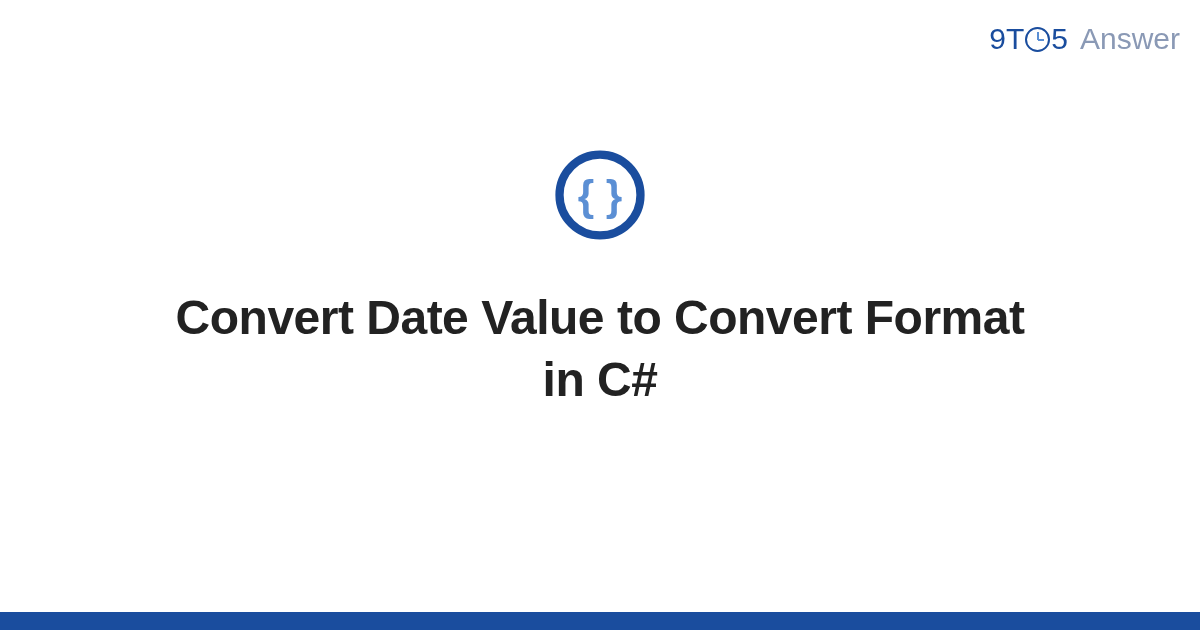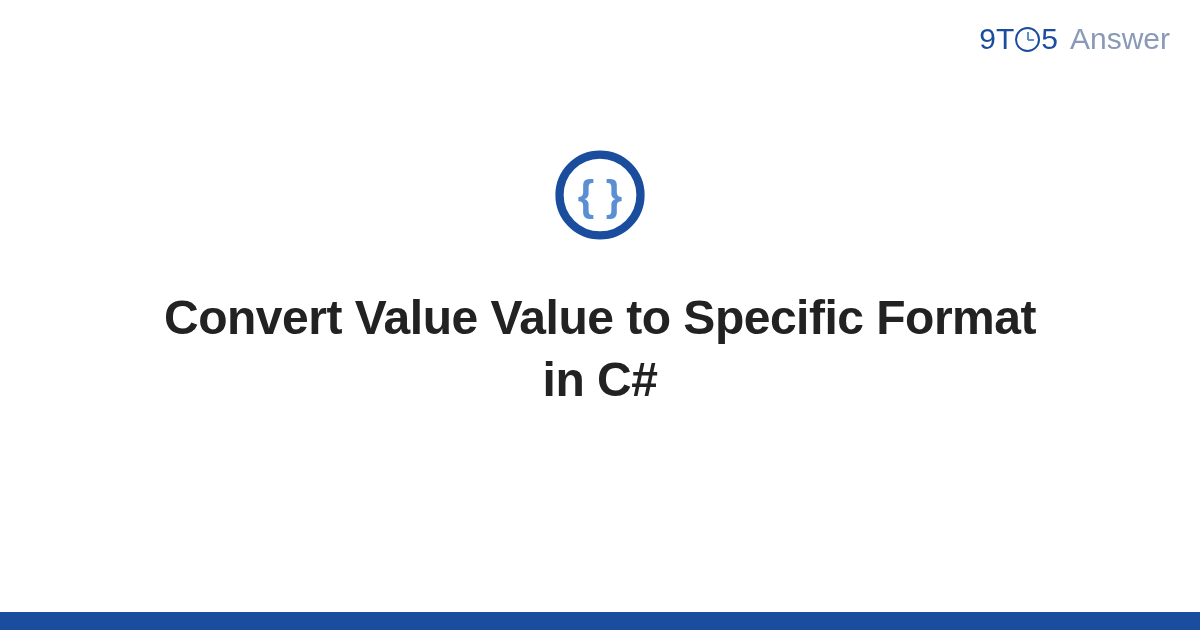--- a/index.html
+++ b/index.html
@@ -11,21 +11,21 @@
       width: 1200px;
       height: 630px;
       background: #ffffff;
       font-family: -apple-system, BlinkMacSystemFont, "Segoe UI", Helvetica, Arial, sans-serif;
       position: relative;
       overflow: hidden;
     }
     .header {
       position: absolute;
       top: 22px;
-      right: 30px;
+      right: 20px;
       display: flex;
       align-items: baseline;
       font-size: 30px;
       font-weight: 400;
     }
     .logo-9t {
       color: #1a4d9e;
       font-weight: 500;
     }
     .logo-clock {
@@ -112,16 +112,16 @@
   <span class="logo-clock"></span>
   <span class="logo-5">5</span>
   <span class="logo-answer">Answer</span>
 </div>
 
 <div class="content">
   <svg class="code-icon" viewBox="0 0 100 100">
     <circle cx="50" cy="50" r="44" fill="none" stroke="#1a4d9e" stroke-width="9"></circle>
     <text x="50" y="66" font-size="46" font-weight="700" fill="#5b8fd4" text-anchor="middle" font-family="Arial, sans-serif">{ }</text>
   </svg>
-  <h1 class="title">Convert Value Value to Specific Format in C#</h1>
+  <h1 class="title">Convert Date Value to Convert Format in C#</h1>
 </div>
 
 <div class="bottom-bar"></div>
 
 </body></html>

